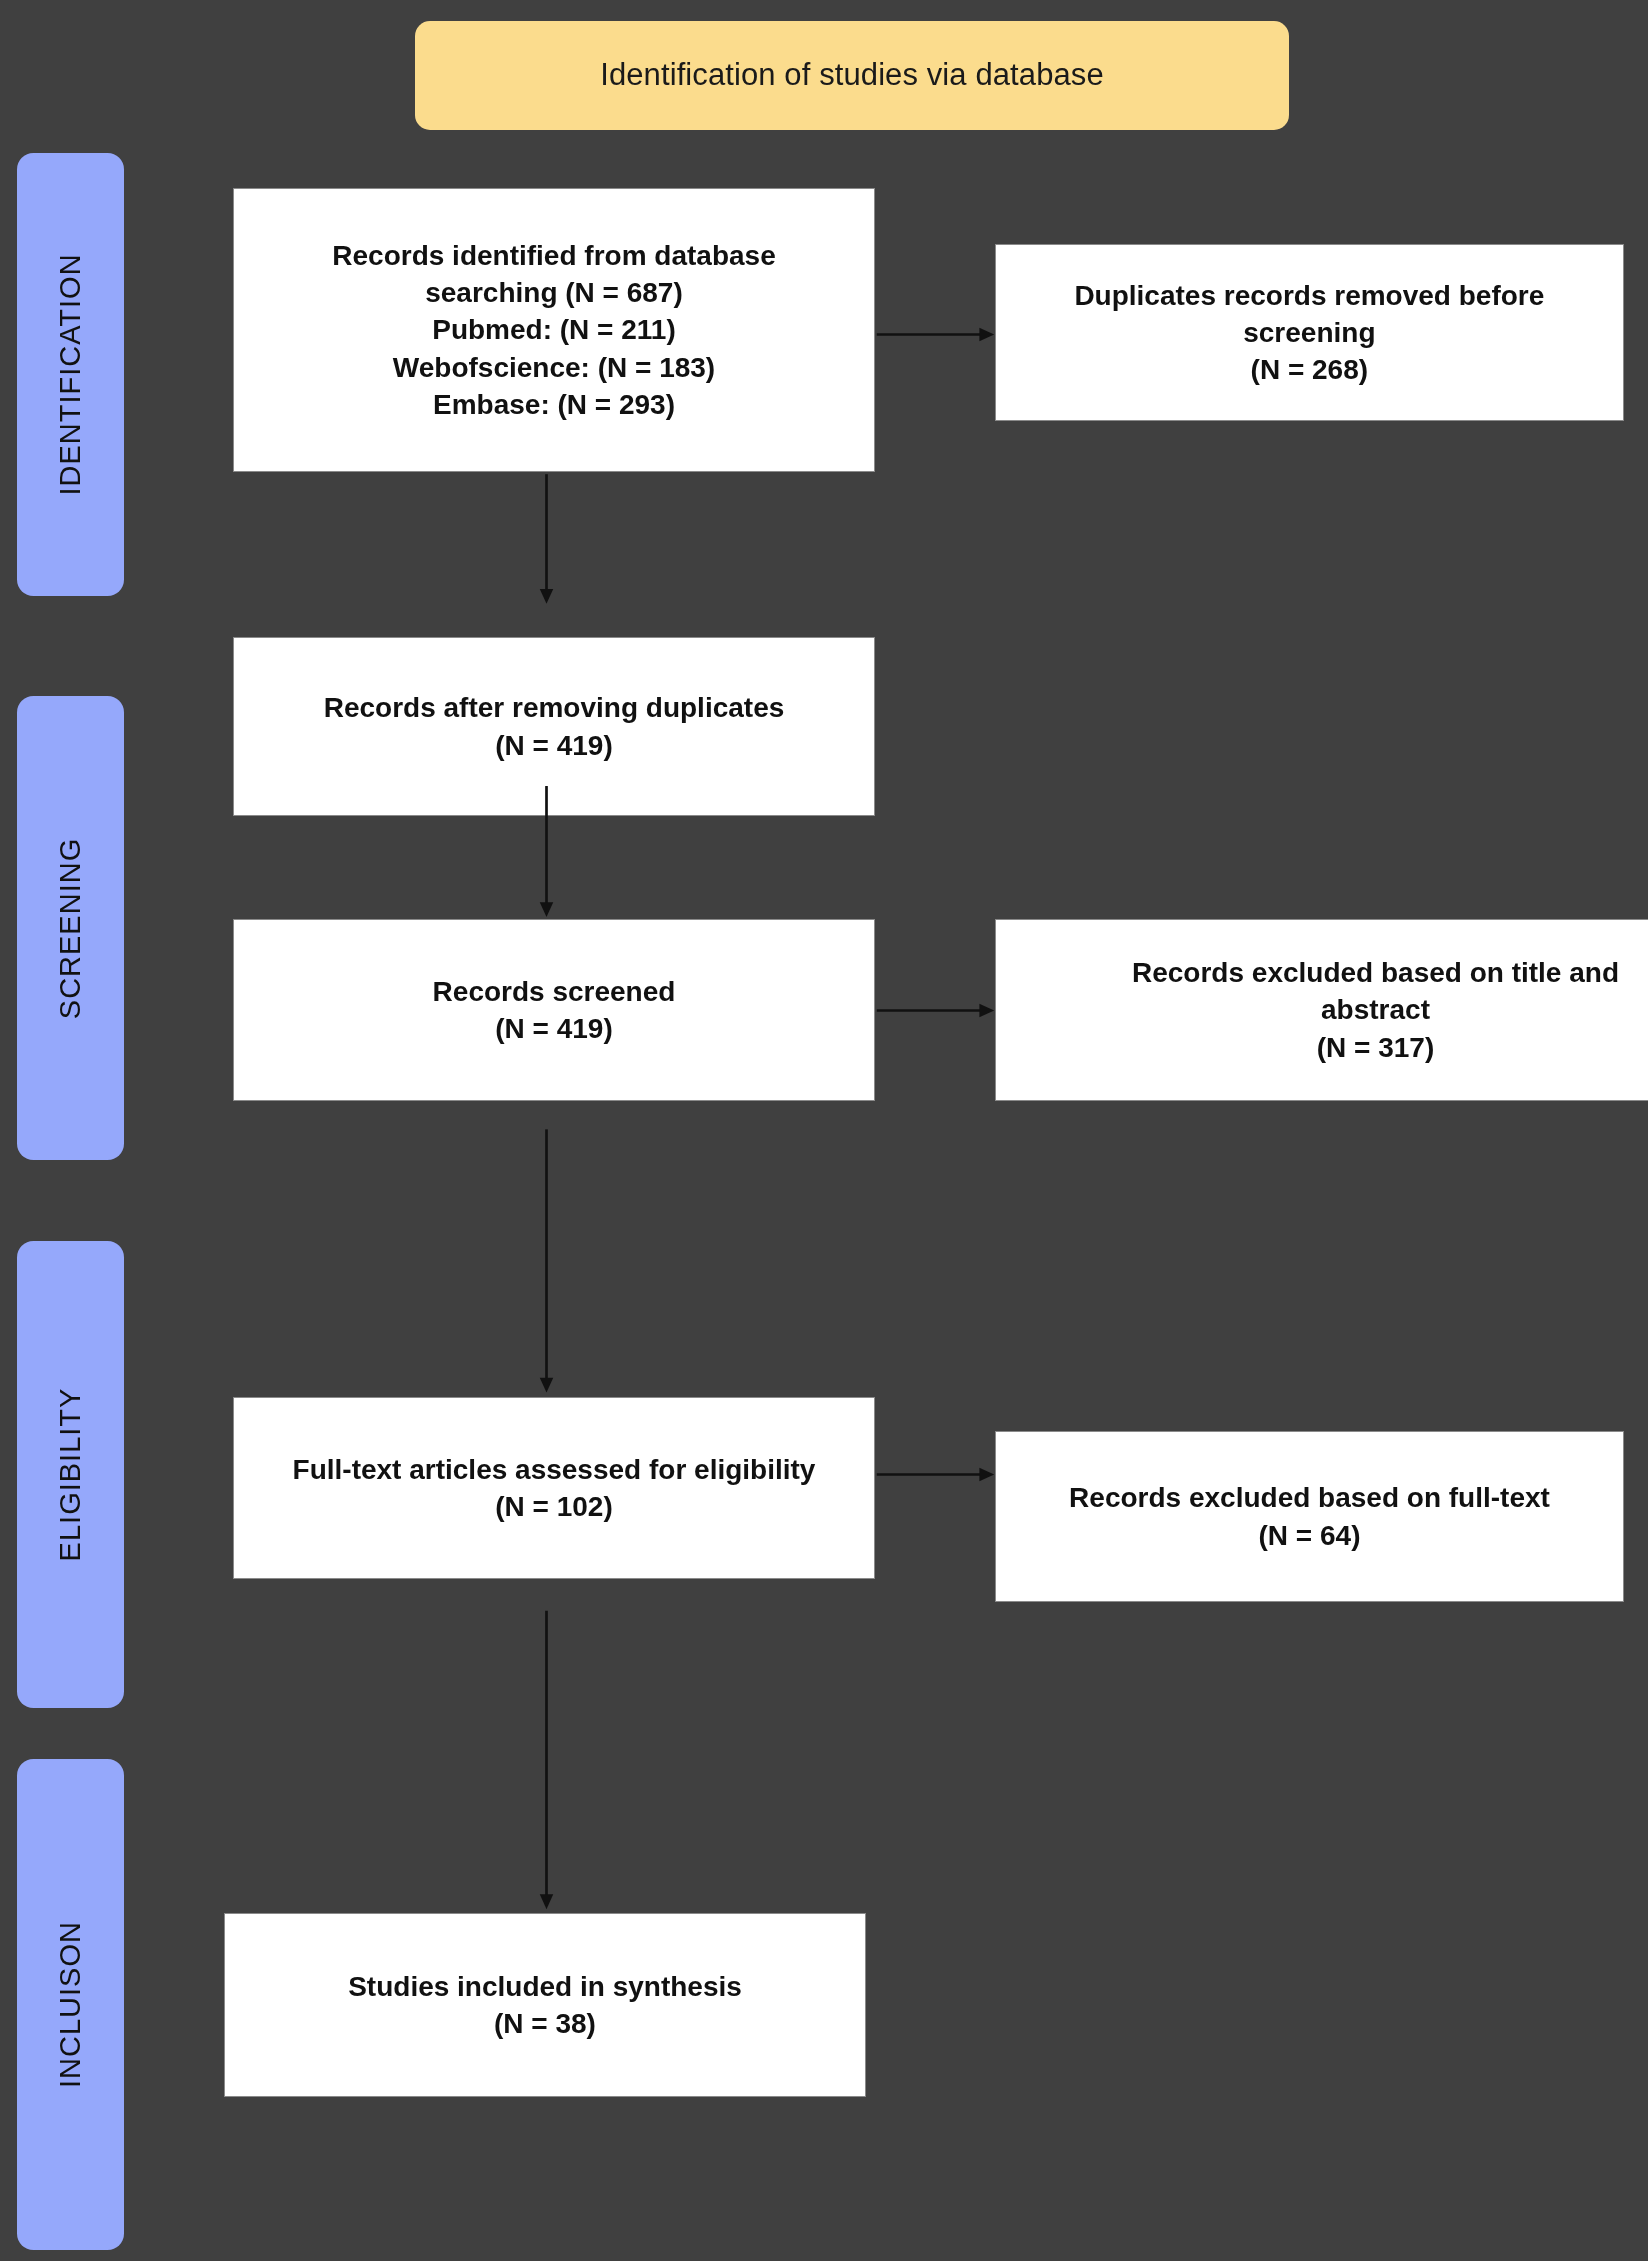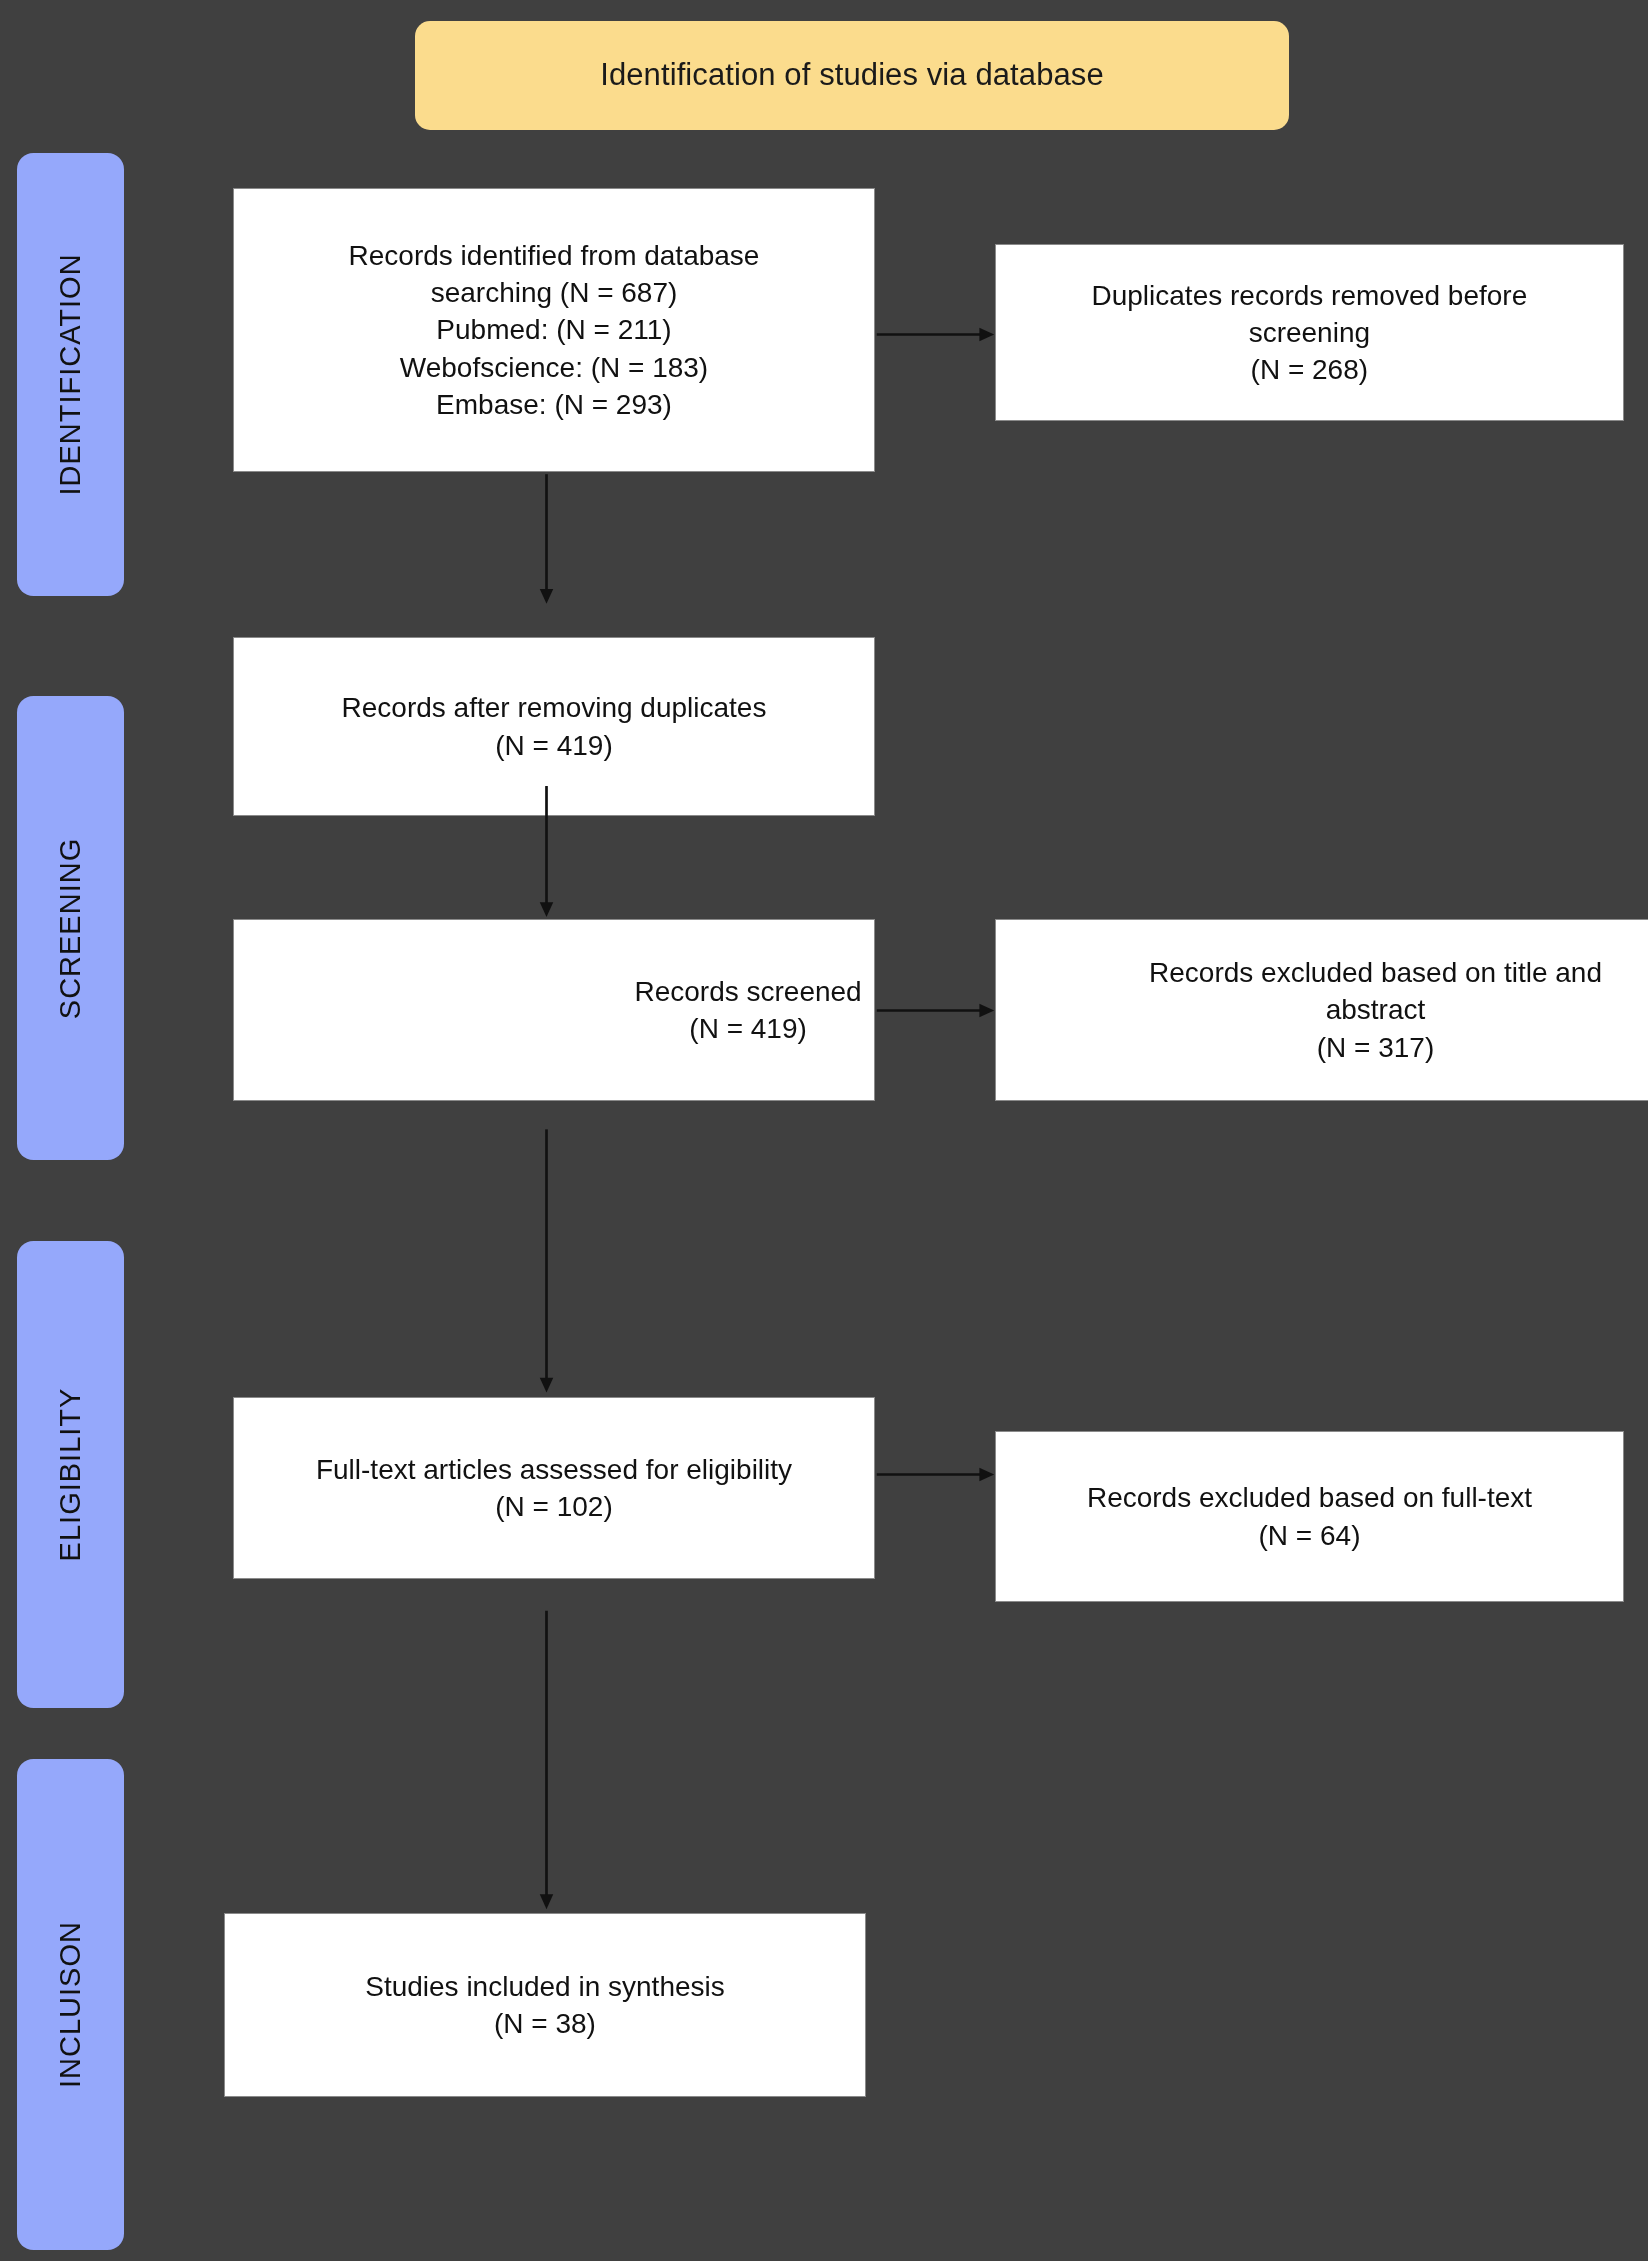--- a/index.html
+++ b/index.html
@@ -72,20 +72,21 @@
     align-items: center;
     justify-content: center;
     padding: 6.8px 12.3px;
   }
   .flow-box .box-text {
     font-size: 28px;
     line-height: 1.33;
     color: #111111;
     text-align: center;
     white-space: pre-line;
+    font-weight: bold;
   }
 
   
   .arrow-v, .arrow-h {
     position: absolute;
   }
   .arrow-v svg, .arrow-h svg {
     display: block;
     overflow: visible;
   }
@@ -148,21 +149,21 @@
 (N = 419)</div>
   </div>
 
   <div class="arrow-v" style="left:533px; top:784px; width:27px; height:135px;">
     <svg width="27" height="135" viewBox="0 0 40 198">
       <line x1="20" y1="2" x2="20" y2="178" stroke="#111111" stroke-width="4"></line>
       <polygon points="20,196 10,174 30,174" fill="#111111"></polygon>
     </svg>
   </div>
 
-  <div class="flow-box" style="left:233px; top:919px; width:642px; height:182px;justify-content:flex-end;">
+  <div class="flow-box" style="left:233px; top:919px; width:642px; height:182px;">
     <div class="box-text">Records screened
 (N = 419)</div>
   </div>
 
   <div class="arrow-h" style="left:875px; top:997px; width:121px; height:27px;">
     <svg width="121" height="27" viewBox="0 0 178 40">
       <line x1="2" y1="20" x2="160" y2="20" stroke="#111111" stroke-width="4"></line>
       <polygon points="176,20 154,10 154,30" fill="#111111"></polygon>
     </svg>
   </div>

